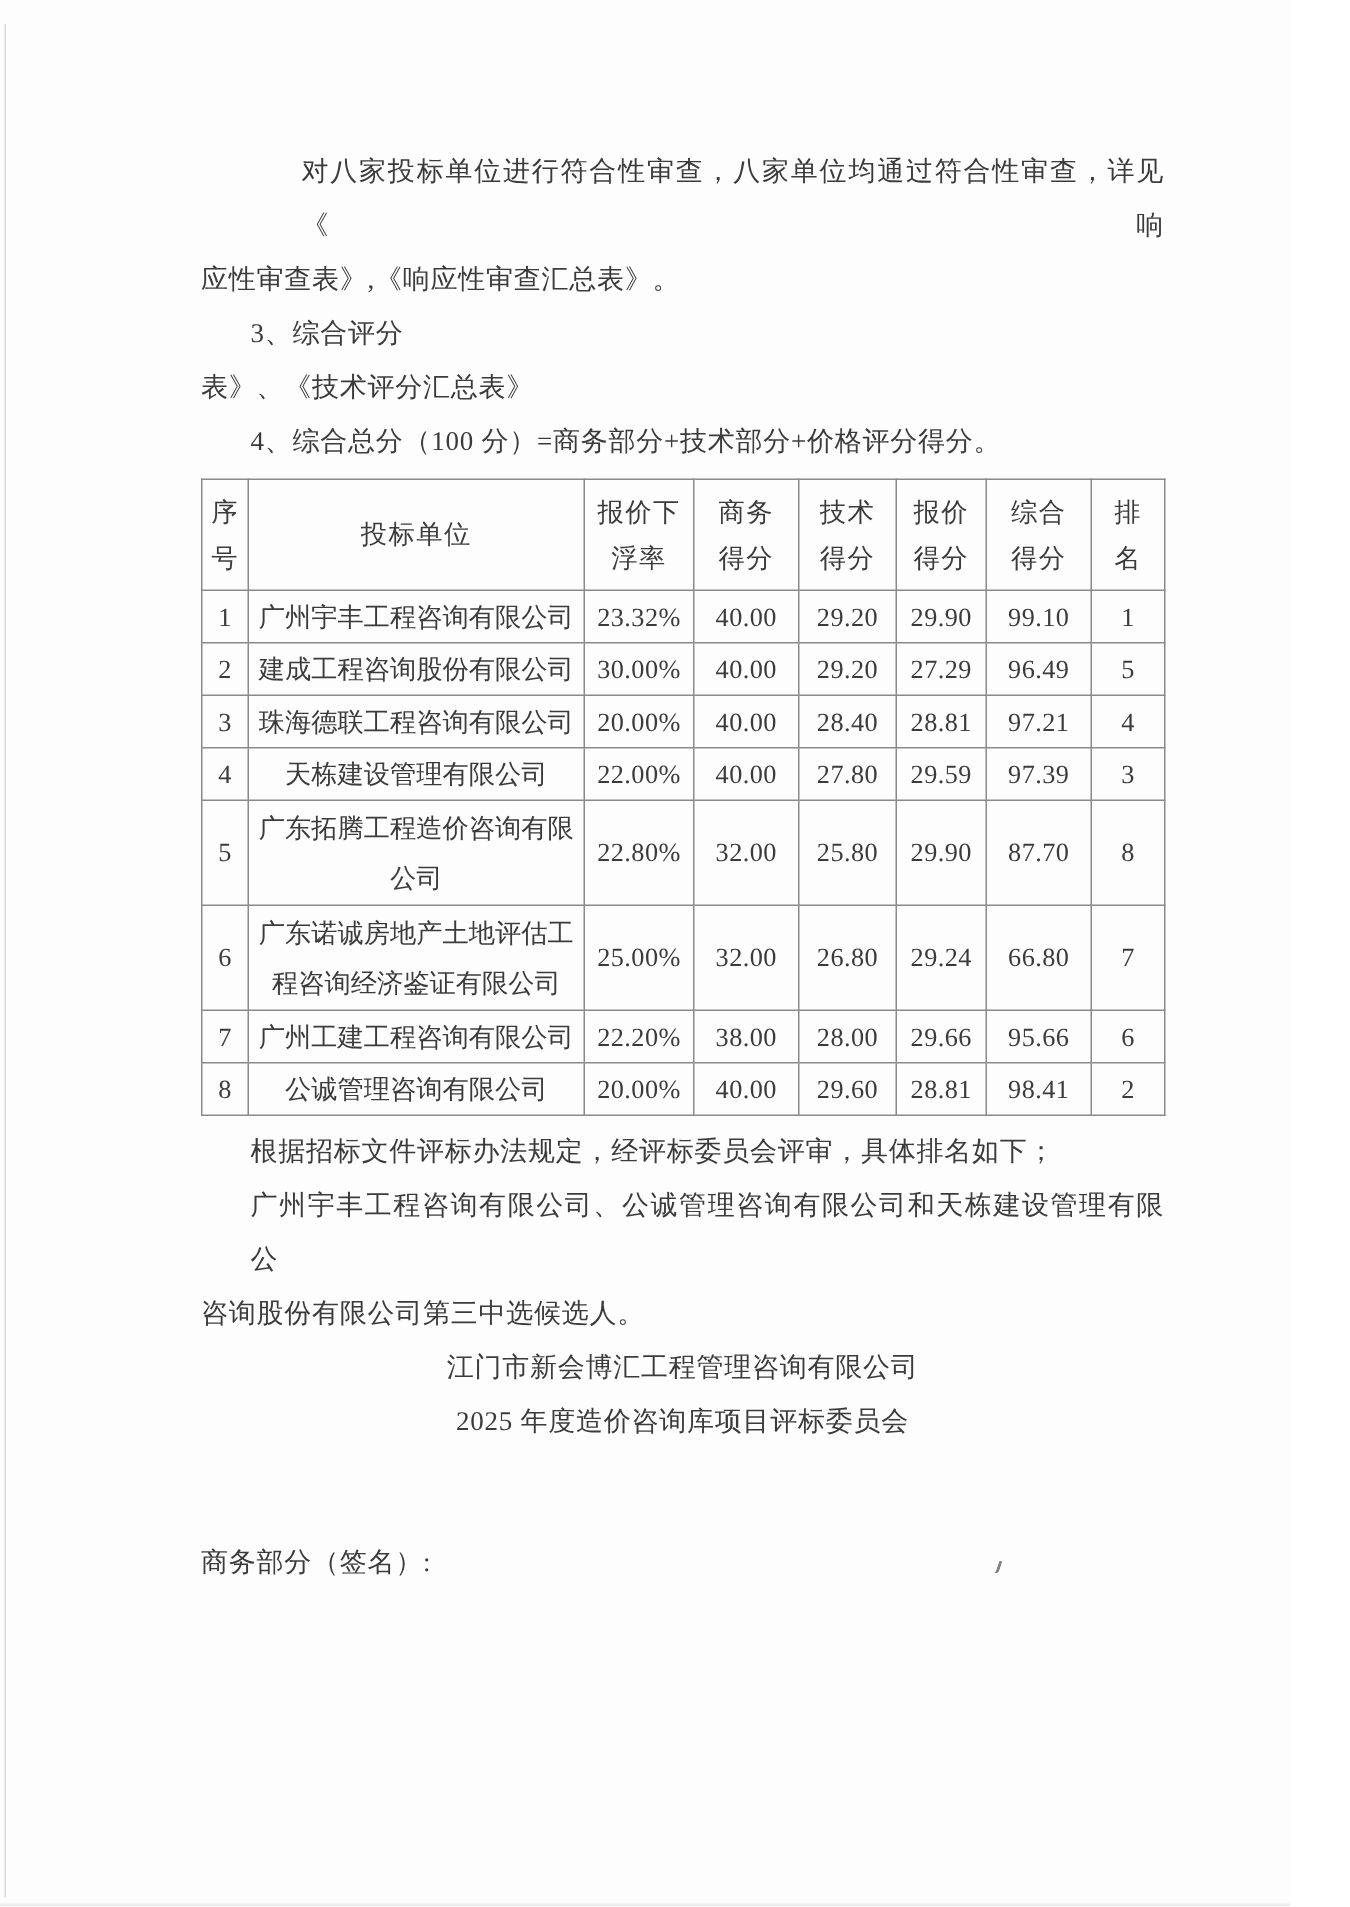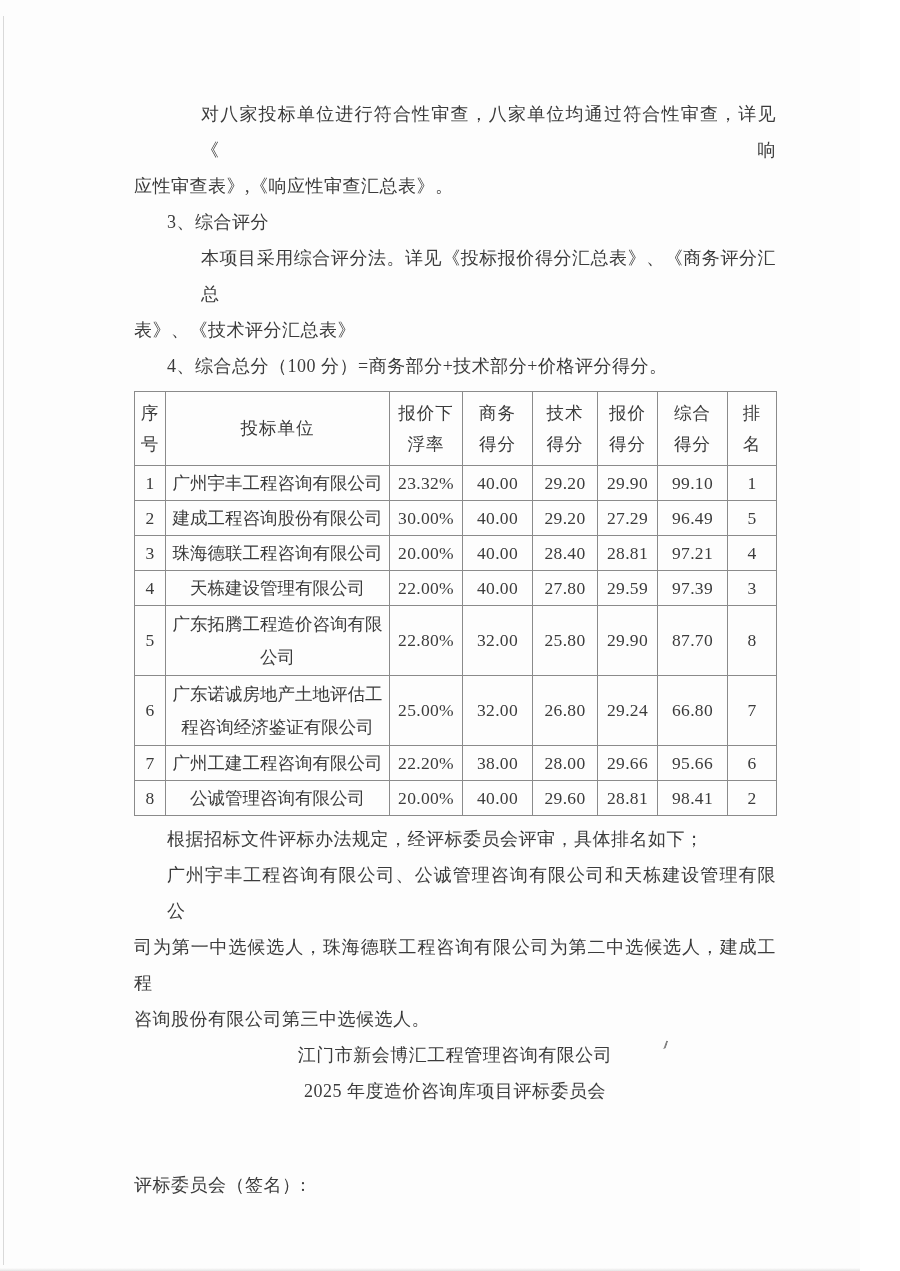--- a/index.html
+++ b/index.html
@@ -63,21 +63,20 @@
 <div class="page">
   <div class="scan-edge-left"></div>
   <div class="scan-edge-bottom"></div>
   <div class="ink-mark"></div>
 
   <div class="content">
 
     <div class="ln jl ind-par">对八家投标单位进行符合性审查，八家单位均通过符合性审查，详见《响</div>
     <div class="ln">应性审查表》,《响应性审查汇总表》。</div>
     <div class="ln ind-item">3、综合评分</div>
-    <div class="ln jl ind-par">本项目采用综合评分法。详见《投标报价得分汇总表》、《商务评分汇总</div>
     <div class="ln">表》、《技术评分汇总表》</div>
     <div class="ln ind-item">4、综合总分（100 分）=商务部分+技术部分+价格评分得分。</div>
 
     <table class="score">
       <colgroup>
         <col style="width:31px">
           <col style="width:224px">
           <col style="width:73px">
           <col style="width:70px">
         <col style="width:65px">
@@ -224,21 +223,20 @@
         <td class="num">28.81</td>
         <td class="num">98.41</td>
         <td class="num">2</td>
       </tr>
     </tbody>
       </table>
 
     <div class="after-table">
       <div class="ln ind-item">根据招标文件评标办法规定，经评标委员会评审，具体排名如下；</div>
       <div class="ln jl ind-item">广州宇丰工程咨询有限公司、公诚管理咨询有限公司和天栋建设管理有限公</div>
-      <div class="ln jl">司为第一中选候选人，珠海德联工程咨询有限公司为第二中选候选人，建成工程</div>
       <div class="ln">咨询股份有限公司第三中选候选人。</div>
       <div class="ln center">江门市新会博汇工程管理咨询有限公司</div>
       <div class="ln center">2025 年度造价咨询库项目评标委员会</div>
-      <div class="ln sig">评标委员会（签名）:</div>
+      <div class="ln sig">商务部分（签名）:</div>
     </div>
 
   </div>
 </div>
 
 </body></html>

